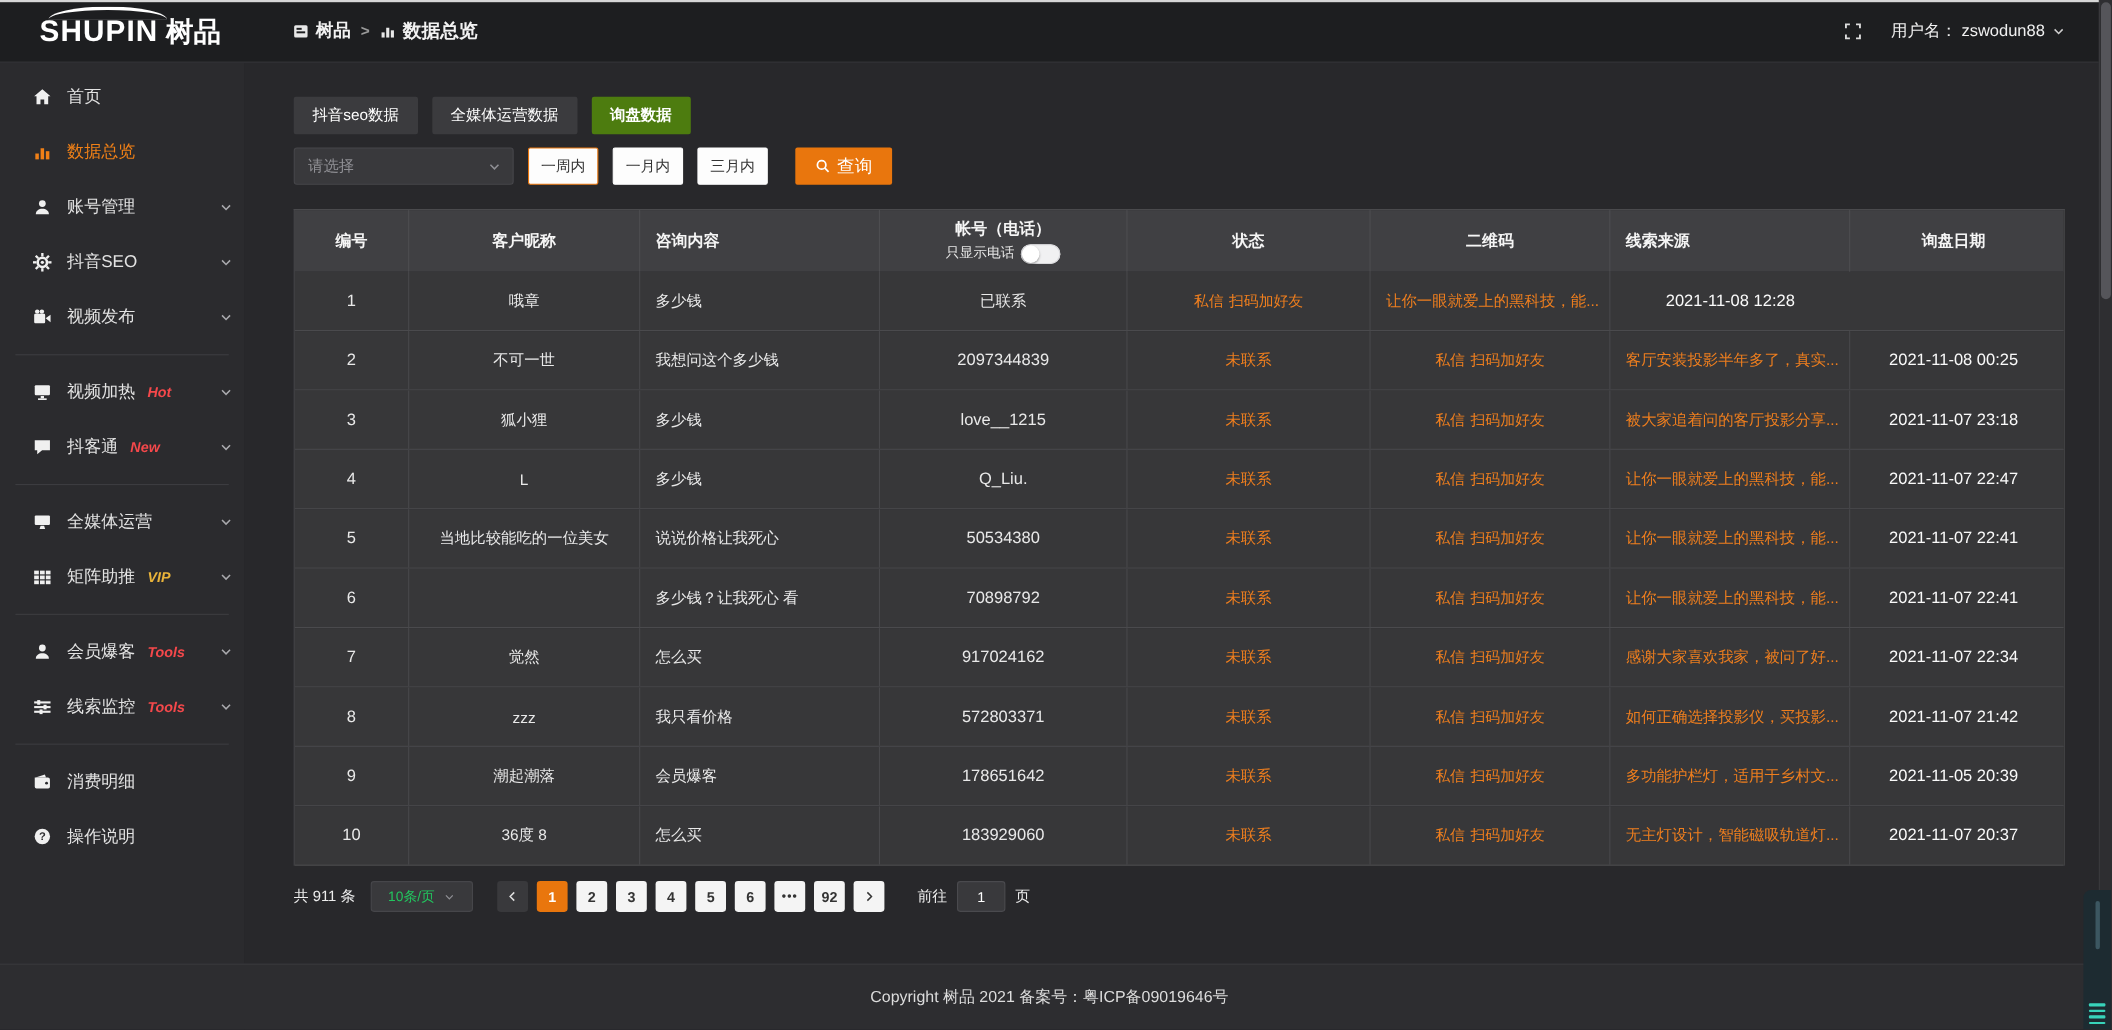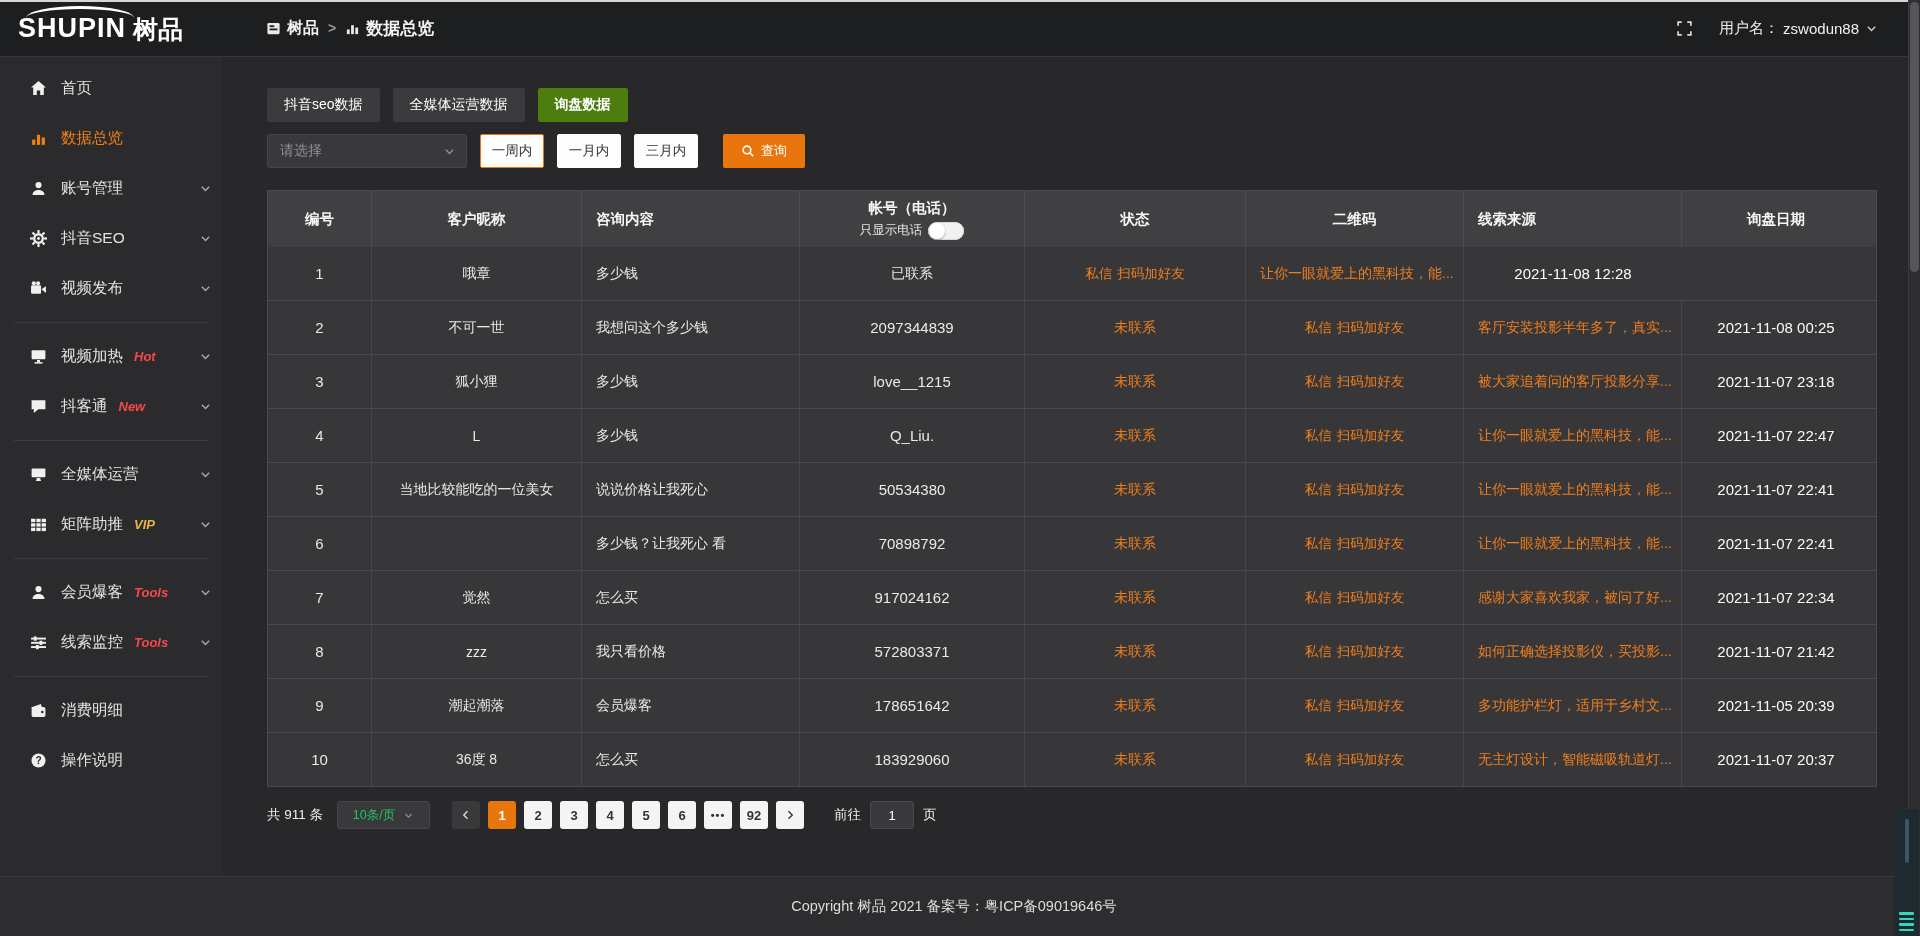--- a/index.html
+++ b/index.html
@@ -11,21 +11,21 @@
   .icon svg { width:1em; height:1em; display:block; }
 
   
   .top-strip{position:absolute;top:0;left:0;right:12px;height:2px;background:#d6d6d6;z-index:30;}
   .scrollbar{position:absolute;top:0;right:0;width:12px;height:100%;background:#2e2e31;border-left:1px solid #3a3a3d;z-index:29;}
   .scroll-thumb{position:absolute;top:2px;left:1px;width:9px;height:270px;background:#55555a;border-radius:5px;}
 
   
   .topbar{position:absolute;top:0;left:0;width:1908px;height:57px;background:#1d1e20;
     border-bottom:1px solid #37373b;display:flex;align-items:center;z-index:20;}
-  .logo{width:222px;padding-left:18px;display:flex;align-items:flex-end;gap:7px;flex-shrink:0;}
+  .logo{width:222px;padding-left:36px;display:flex;align-items:flex-end;gap:7px;flex-shrink:0;}
   .logo-en{font-weight:bold;font-size:27px;letter-spacing:1px;color:#fff;position:relative;line-height:1;}
   .logo-arc{position:absolute;top:-9px;left:8px;width:108px;height:12px;border-top:3px solid #fff;
     border-radius:50% 50% 0 0 / 100% 100% 0 0;}
   .logo-cn{font-size:25px;font-weight:bold;color:#fff;line-height:1;}
   .breadcrumb{display:flex;align-items:center;margin-left:44px;gap:9px;}
   .crumb{display:flex;align-items:center;gap:6px;font-size:16px;font-weight:bold;color:#f2f2f2;}
   .crumb .icon{font-size:15px;color:#e8e8e8;}
   .crumb-sep{color:#9a9a9a;font-size:14px;font-weight:bold;}
   .crumb-current{font-size:17px;}
   .topbar-right{margin-left:auto;display:flex;align-items:center;gap:26px;padding-right:30px;}
@@ -56,21 +56,21 @@
 
   .filter{display:flex;align-items:center;margin-top:12px;gap:13px;}
   .select{width:200px;height:34px;background:#39393c;border:1px solid #46464a;border-radius:3px;
     display:flex;align-items:center;padding:0 10px 0 12px;cursor:pointer;}
   .select-text{color:#8f8f94;font-size:14px;flex:1;}
   .select .icon{color:#8f8f94;font-size:13px;}
   .range-btn{height:34px;width:64px;background:#fdfdfd;color:#333;font-size:13.5px;border:1px solid #fdfdfd;
     border-radius:2px;cursor:pointer;font-family:inherit;}
   .range-btn.active{border:1px solid #e9760d;}
   .search-btn{height:34px;padding:0 18px;margin-left:12px;background:#e9760d;color:#fff;border:none;border-radius:2px;
-    font-size:13px;cursor:pointer;display:flex;align-items:center;gap:6px;font-family:Liberation Mono, monospace;}
+    font-size:16px;cursor:pointer;display:flex;align-items:center;gap:6px;font-family:Liberation Mono, monospace;}
   .search-btn .icon{font-size:14px;}
 
   
   .table{margin-top:22px;width:1610px;border:1px solid #4a4a4d;border-bottom:none;}
   .tr{display:grid;grid-template-columns:104px 210px 218px 225px 221px 218px 218px 188px;align-items:stretch;}
   .thead{background:#404043;}
   .th{min-height:56px;display:flex;flex-direction:column;align-items:center;justify-content:center;
     font-size:14.5px;font-weight:bold;color:#f5f5f5;border-right:1px solid #4d4d50;padding:4px 8px;}
   .th:last-child{border-right:none;}
   .th.left{align-items:flex-start;padding-left:14px;}

